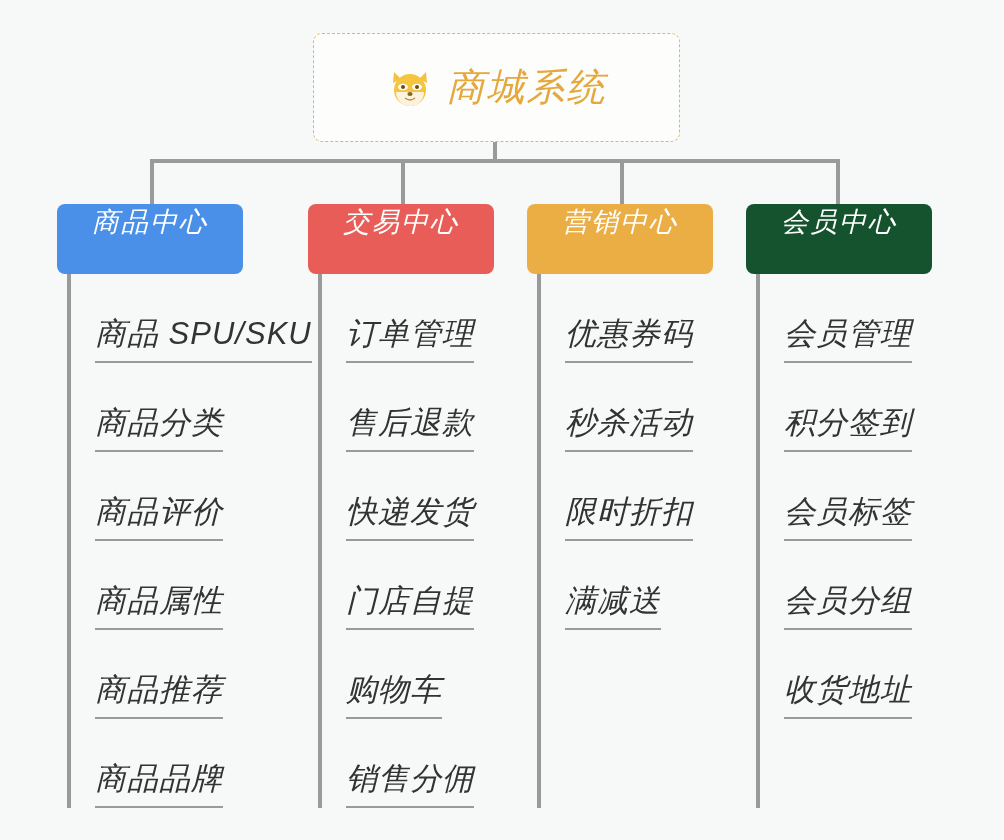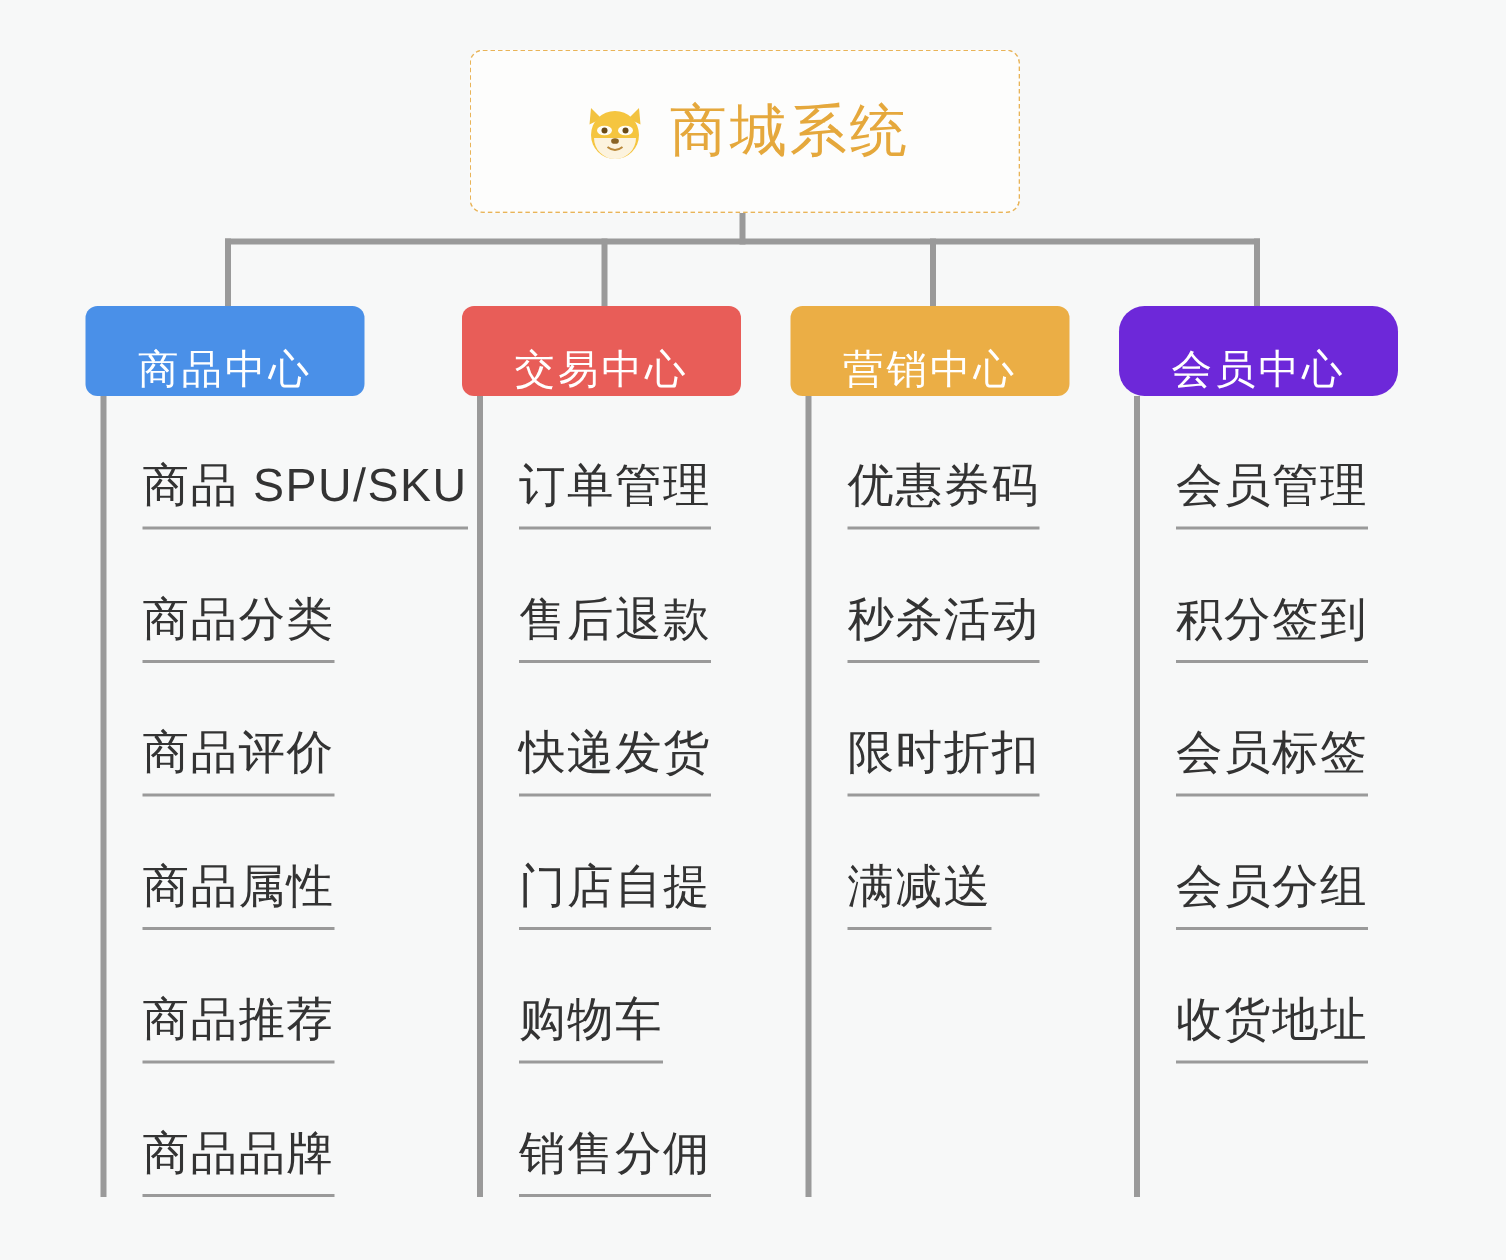--- a/index.html
+++ b/index.html
@@ -63,24 +63,24 @@
   }
   .conn-v { width: 4px; }
   .conn-h { height: 4px; }
 
   
   .branch {
     position: absolute;
     top: 204px;
   }
   .branch-header {
-    height: 60px;
+    height: 70px;
     border-radius: 8px;
     display: flex;
-    align-items: flex-end;
+    align-items: flex-start;
     justify-content: center;
     color: #ffffff;
     font-size: 27px;
     letter-spacing: 2px;
     white-space: nowrap;
   }
 
   
   .leaf-list {
     position: relative;
@@ -107,21 +107,21 @@
     white-space: nowrap;
     padding-bottom: 6px;
     border-bottom: 2px solid #9a9a9a;
     display: inline-block;
     letter-spacing: 1px;
   }
 </style>
 </head>
 <body>
 
-<div id="mindmap" style="background: rgb(247, 248, 248);">
+<div id="mindmap" style="background: rgb(247, 248, 248); font-style: italic;">
 
   <div class="root-node" style="border-color: rgb(233, 180, 88);">
     <span class="root-emoji">
       <svg class="shiba" viewBox="0 0 40 38" xmlns="http://www.w3.org/2000/svg" aria-hidden="true">
         <path d="M4 2 L3 13 L11 9 Z" fill="#f2c240"></path>
         <path d="M36 2 L37 13 L29 9 Z" fill="#f2c240"></path>
         <ellipse cx="20" cy="20" rx="16" ry="16" fill="#f5c53f"></ellipse>
         <path d="M6 22 a14 14 0 0 0 28 0 Z" fill="#fcf3de"></path>
         <ellipse cx="13" cy="17" rx="5" ry="3.2" fill="#fffdf4"></ellipse>
         <ellipse cx="27" cy="17" rx="5" ry="3.2" fill="#fffdf4"></ellipse>
@@ -209,21 +209,21 @@
           </div>
           <div class="leaf">
             <span class="leaf-text">限时折扣</span>
           </div>
           <div class="leaf">
             <span class="leaf-text">满减送</span>
           </div>
         </div>
       </div>
       <div class="branch" style="left: 746px; width: 186px;">
-        <div class="branch-header" style="background: #6d28d9; width: 186px; border-radius: 17px;">
+        <div class="branch-header" style="background: #14532d; width: 186px;">
           <span>会员中心</span>
         </div>
         <div class="leaf-list">
           <div class="rail" style="background: rgb(154, 154, 154); height: 534px;"></div>
           <div class="leaf">
             <span class="leaf-text">会员管理</span>
           </div>
           <div class="leaf">
             <span class="leaf-text">积分签到</span>
           </div>

